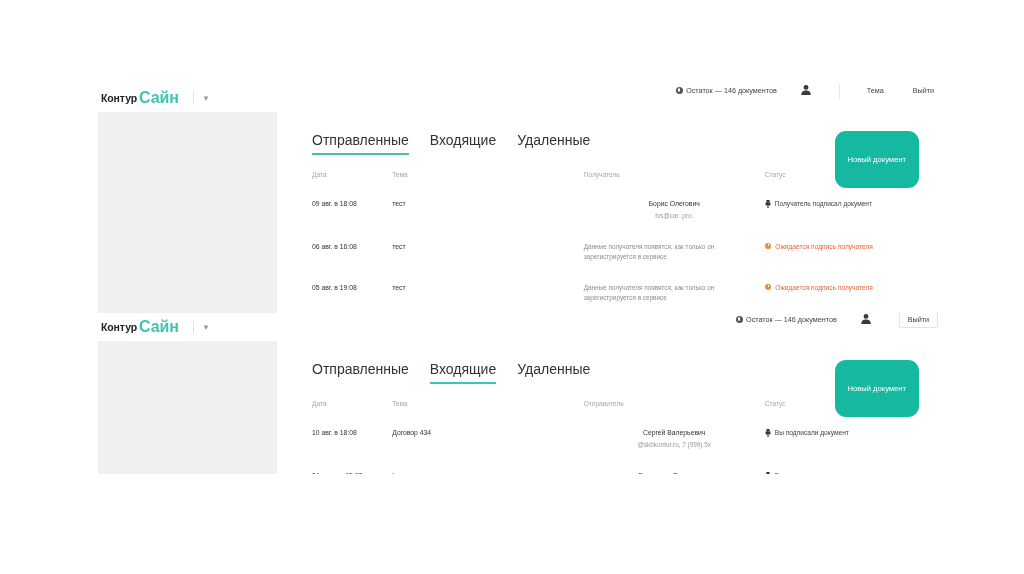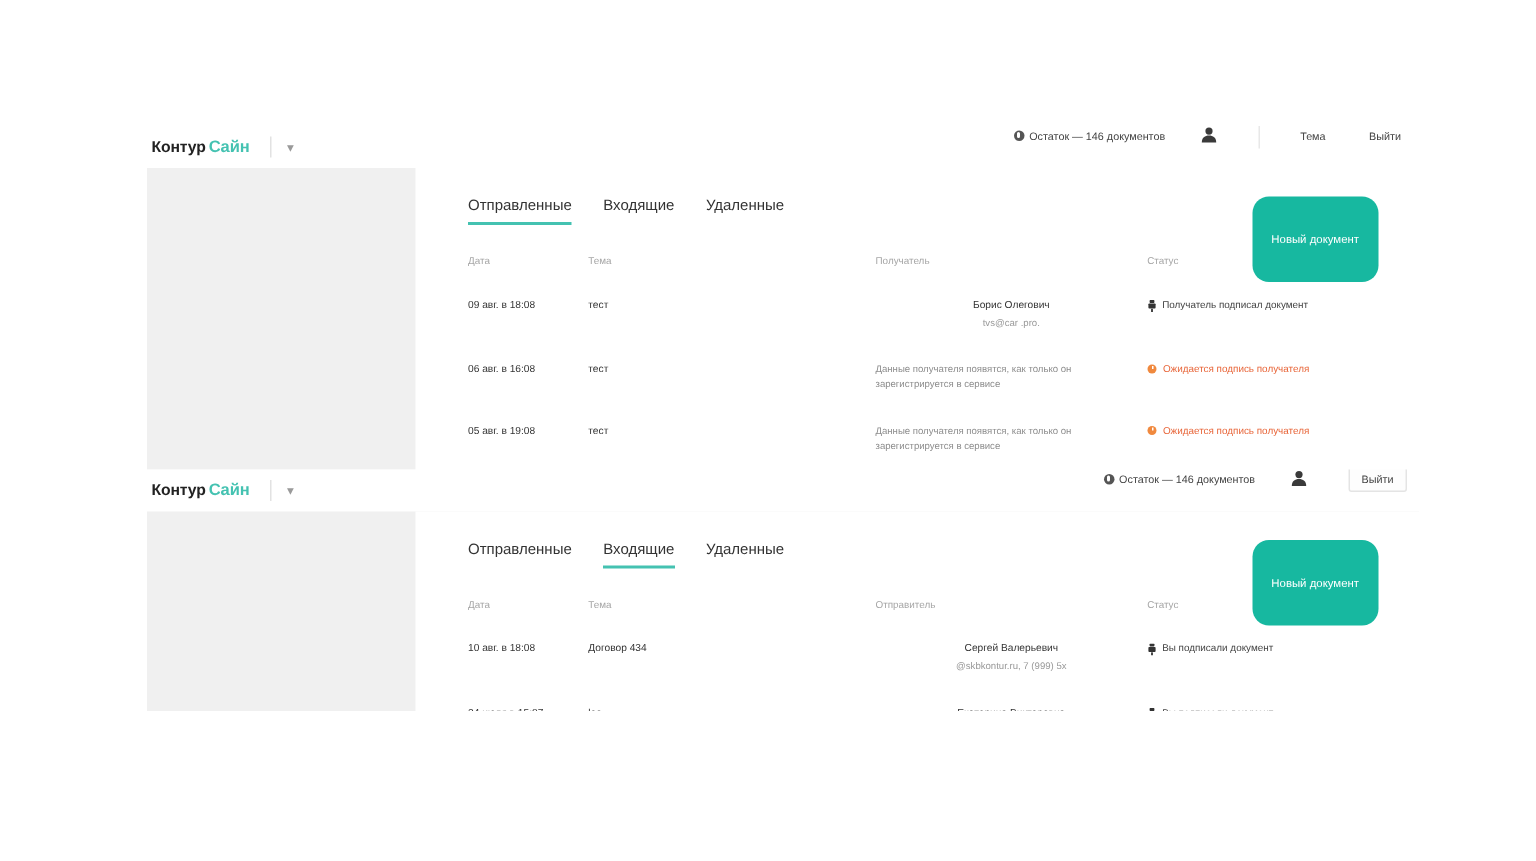--- a/index.html
+++ b/index.html
@@ -38,21 +38,21 @@
     align-items: center;
     margin-left: 3px;
   }
   .brand-kontur {
     font-size: 10.5px;
     font-weight: bold;
     color: #222222;
     letter-spacing: -0.1px;
   }
   .brand-sign {
-    font-size: 11px;
+    font-size: 16px;
     font-weight: bold;
     color: #44c2b1;
     margin-left: 2px;
     letter-spacing: -0.1px;
   }
   .brand-sep {
     width: 1px; height: 14px;
     background: #e2e2e2;
     margin: 0 10px 0 14px;
   }
@@ -151,21 +151,21 @@
 
   
   .tabs-row {
     position: relative;
     display: flex;
     align-items: flex-start;
     height: 30px;
   }
   .tabs { display: flex; gap: 21px; }
   .tab {
-    font-size: 10px;
+    font-size: 14px;
     color: #333333;
     padding-bottom: 7px;
     position: relative;
     white-space: nowrap;
   }
   .tab.active::after {
     content: "";
     position: absolute;
     left: 0; right: 0; bottom: 0;
     height: 1.6px;

